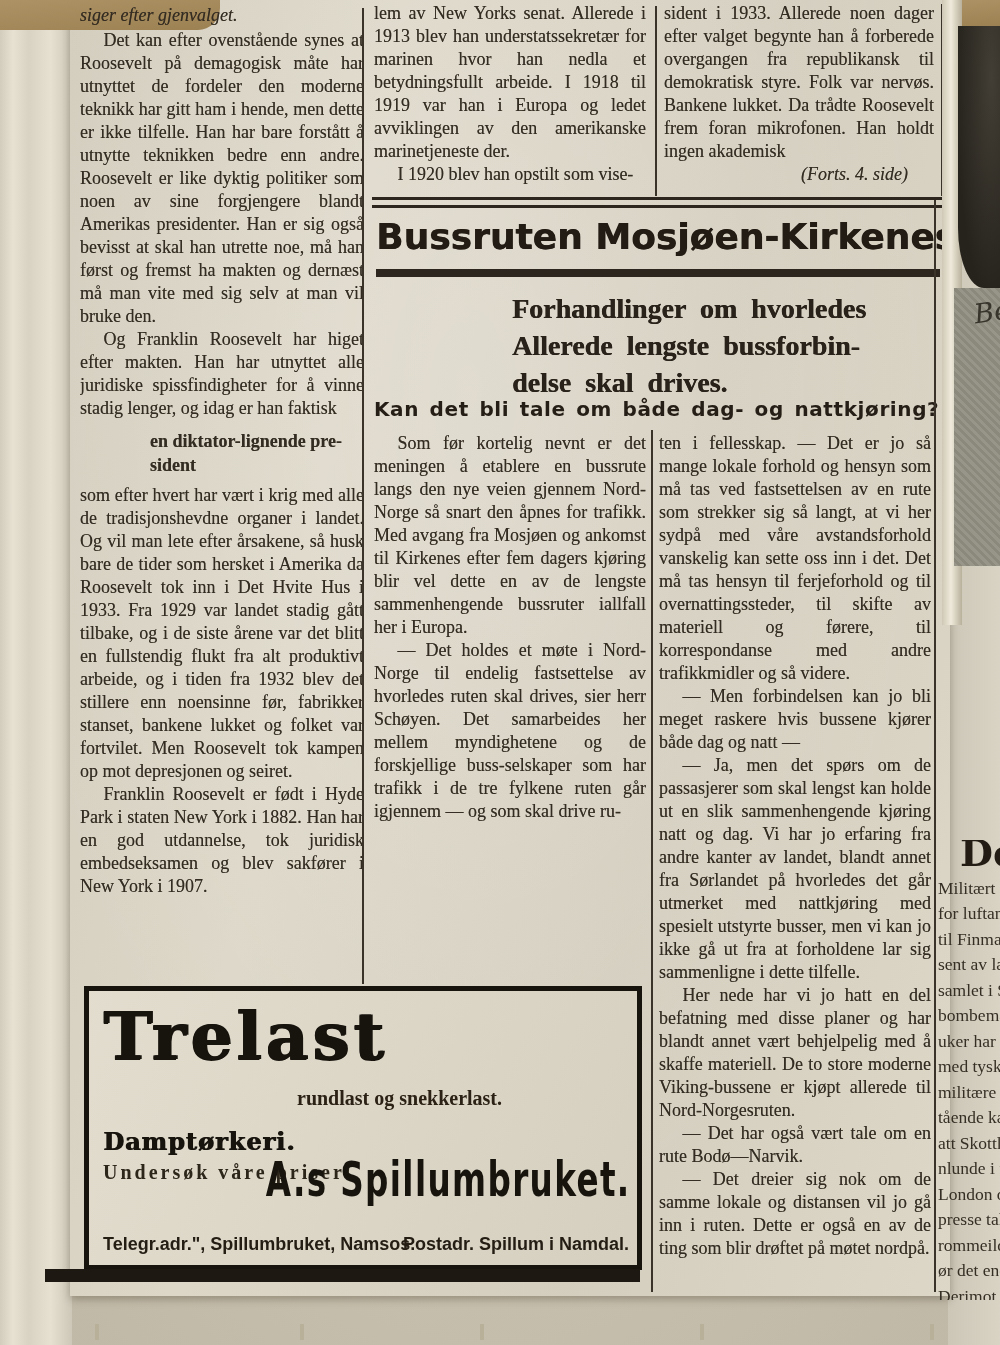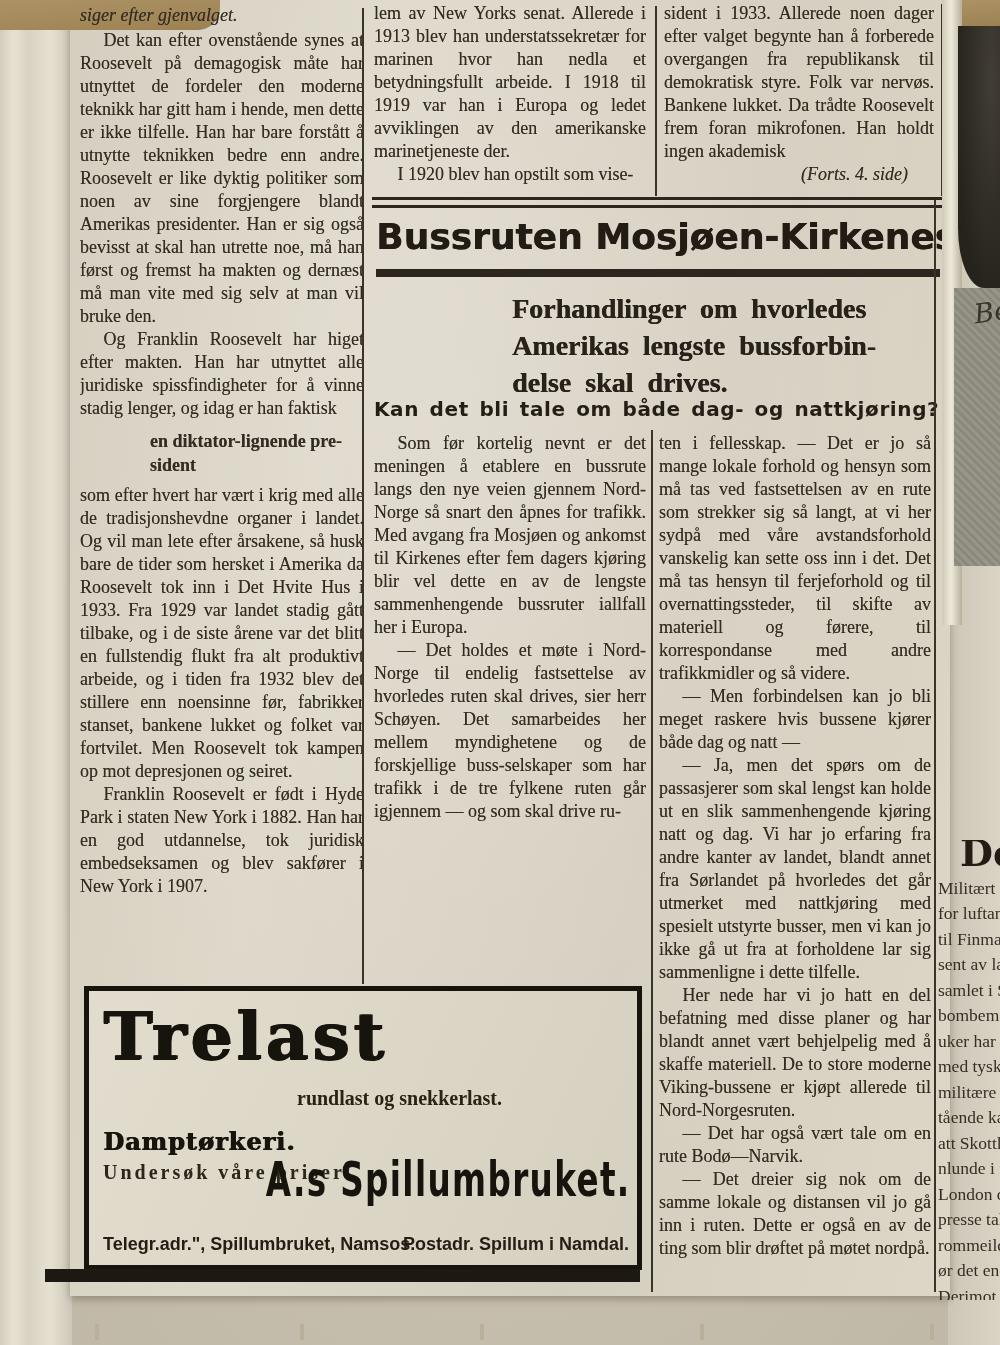--- a/index.html
+++ b/index.html
@@ -186,21 +186,21 @@
   </div>
 
   <div class="vrule vr-righttop"></div>
 
   <div class="hrule rule-a"></div>
   <div class="hrule rule-b"></div>
   <div class="headline">Bussruten Mosjøen-Kirkenes</div>
   <div class="hrule rule-thick"></div>
   <div class="subhead">
     <div>Forhandlinger om hvorledes</div>
-    <div>Amerikas lengste bussforbin-</div>
+    <div>Allerede lengste bussforbin-</div>
     <div>delse skal drives.</div>
   </div>
   <div class="kicker">Kan det bli tale om både dag- og nattkjøring?</div>
 
   <div class="bodycol bus-col1">
     <p>Som før kortelig nevnt er det meningen å etablere en bussrute langs den nye veien gjennem Nord-Norge så snart den åpnes for trafikk. Med avgang fra Mosjøen og ankomst til Kirkenes efter fem dagers kjøring blir vel dette en av de lengste sammenhengende bussruter iallfall her i Europa.</p>
     <p>— Det holdes et møte i Nord-Norge til endelig fastsettelse av hvorledes ruten skal drives, sier herr Schøyen. Det samarbeides her mellem myndighetene og de forskjellige buss-selskaper som har trafikk i de tre fylkene ruten går igjennem — og som skal drive ru-</p>
   </div>
 
   <div class="vrule vr-buscols"></div>

